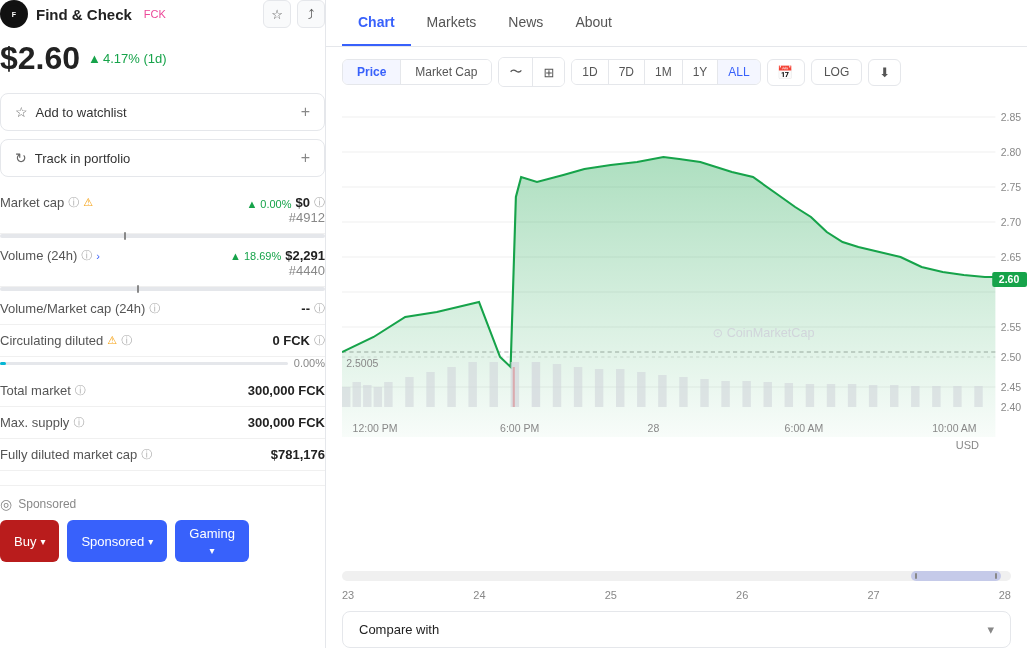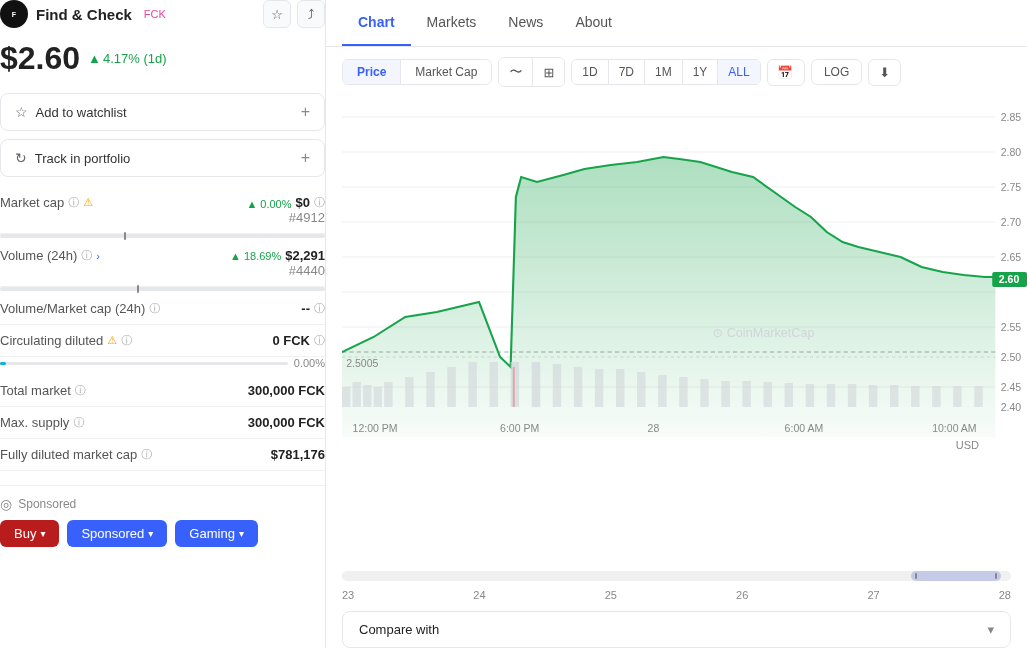--- a/index.html
+++ b/index.html
@@ -31,21 +31,21 @@
     .stat-warn { color: #f59e0b; font-size: 11px; }
     .stat-right { text-align: right; }
     .stat-value { font-weight: 600; }
     .stat-rank { color: #888; font-size: 13px; }
 
     .sponsored-row { display: flex; align-items: center; gap: 6px; margin-top: 14px; color: #888; font-size: 12px; padding-top: 10px; border-top: 1px solid #f0f0f0; }
     .sponsored-icon { font-size: 14px; }
     .buy-buttons { display: flex; gap: 8px; margin-top: 8px; flex-wrap: wrap; }
     .buy-btn { background: #b91c1c; color: #fff; border: none; border-radius: 6px; padding: 6px 14px; font-size: 13px; cursor: pointer; display: flex; align-items: center; gap: 4px; }
     .exchange-btn { background: #3861fb; color: #fff; border: none; border-radius: 6px; padding: 6px 14px; font-size: 13px; cursor: pointer; display: flex; align-items: center; gap: 4px; }
-    .gaming-btn { background: #3861fb; color: #fff; border: none; border-radius: 6px; padding: 6px 14px; font-size: 13px; cursor: pointer; display: flex; align-items: center; gap: 4px; }
+    .gaming-btn { background: #3861fb; color: #fff; border: none; border-radius: 6px; padding: 6px 14px; font-size: 13px; cursor: pointer; display: flex; align-items: center; gap: 4px; flex-direction: column; }
     .chevron-small { font-size: 10px; }
 
     
     .right-panel { flex: 1; display: flex; flex-direction: column; overflow: hidden; }
 
     .tabs-bar { display: flex; gap: 0; border-bottom: 1px solid #e5e7eb; padding: 0 16px; }
     .tab { padding: 14px 16px; font-size: 14px; color: #555; cursor: pointer; border-bottom: 2px solid transparent; }
     .tab.active { color: #3861fb; border-bottom: 2px solid #3861fb; font-weight: 600; }
 
     .chart-controls { display: flex; align-items: center; gap: 6px; padding: 10px 16px; flex-wrap: wrap; }

